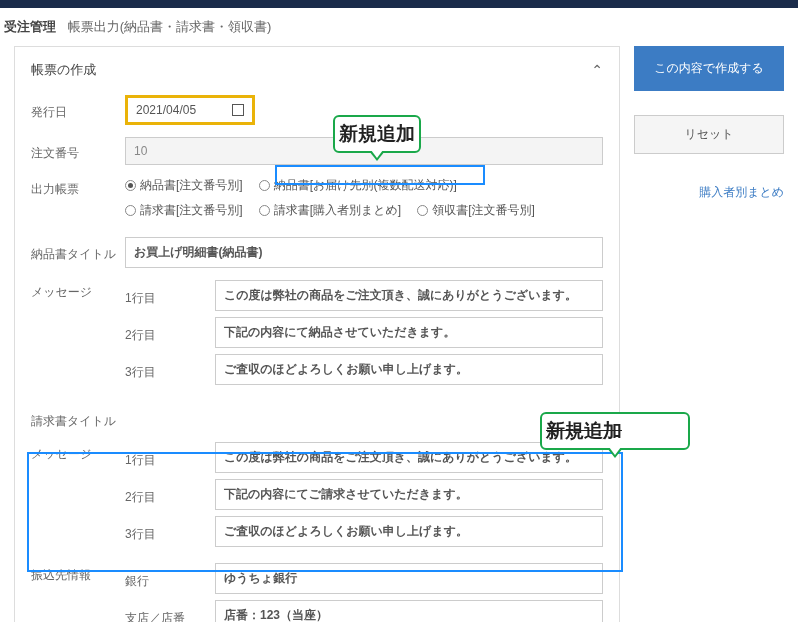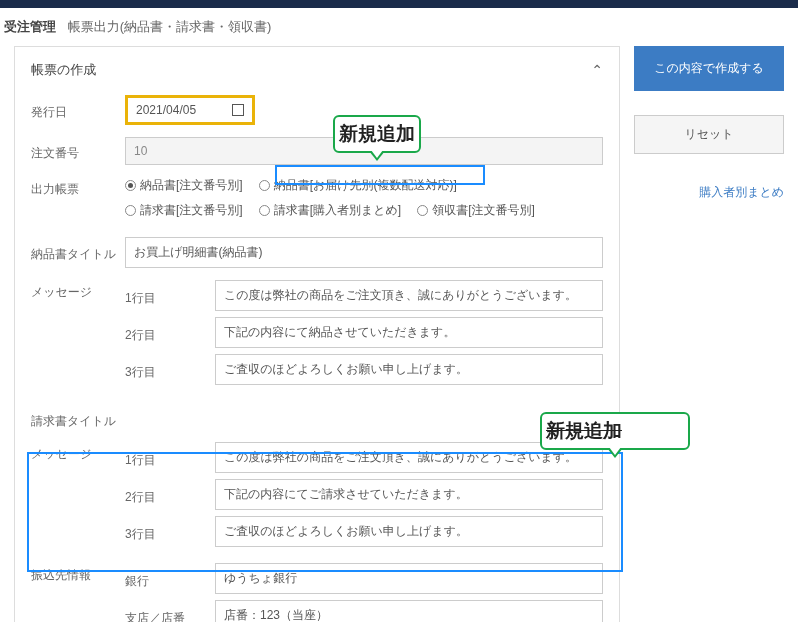--- a/index.html
+++ b/index.html
@@ -17,21 +17,21 @@
 .card-title { font-weight: normal; color: #444; font-size: 13px; }
 .chevron { font-size: 14px; color: #666; cursor: pointer; }
 .row { display: flex; align-items: center; margin-bottom: 12px; }
 .row-multi { display: flex; align-items: flex-start; margin-bottom: 10px; }
 .label { width: 94px; color: #666; font-size: 12px; flex-shrink: 0; padding-top: 4px; }
 .sublabel { width: 90px; color: #666; font-size: 12px; flex-shrink: 0; padding-top: 6px; }
 .field-col { flex: 1; }
 .date-input { border: 3px solid #eab308; padding: 5px 8px; width: 130px; font-size: 12px; display: flex; justify-content: space-between; align-items: center; }
 .cal-icon { width: 12px; height: 12px; border: 1px solid #555; display: inline-block; }
 .text-input { border: 1px solid #ccc; background: #f4f4f4; padding: 6px 8px; width: 100%; font-size: 12px; color: #888; }
-.text-input.plain { background: #fff; color: #555; }
+.text-input.plain { background: #fff; color: #555; font-weight: bold; }
 .radio-rows { display: flex; flex-direction: column; gap: 8px; }
 .radio-line { display: flex; gap: 16px; flex-wrap: wrap; align-items: center; }
 .radio-item { display: inline-flex; align-items: center; gap: 4px; cursor: pointer; font-size: 12px; color: #555; }
 .radio-dot { width: 11px; height: 11px; border: 1px solid #888; border-radius: 50%; display: inline-flex; align-items: center; justify-content: center; }
 .radio-dot.sel::after { content: ""; width: 5px; height: 5px; background: #555; border-radius: 50%; }
 .subrow { display: flex; align-items: center; margin-bottom: 6px; }
 .callout { position: absolute; border: 2px solid #1aa84a; border-radius: 6px; background: #fff; padding: 4px 4px; font-size: 19px; font-weight: bold; color: #222; z-index: 20; }
 .callout::after { content: ""; position: absolute; width: 0; height: 0; }
 .callout.top { top: 68px; left: 318px; }
 .callout.top::after { bottom: -10px; left: 50%; margin-left: -8px; border-left: 8px solid transparent; border-right: 8px solid transparent; border-top: 10px solid #1aa84a; }

